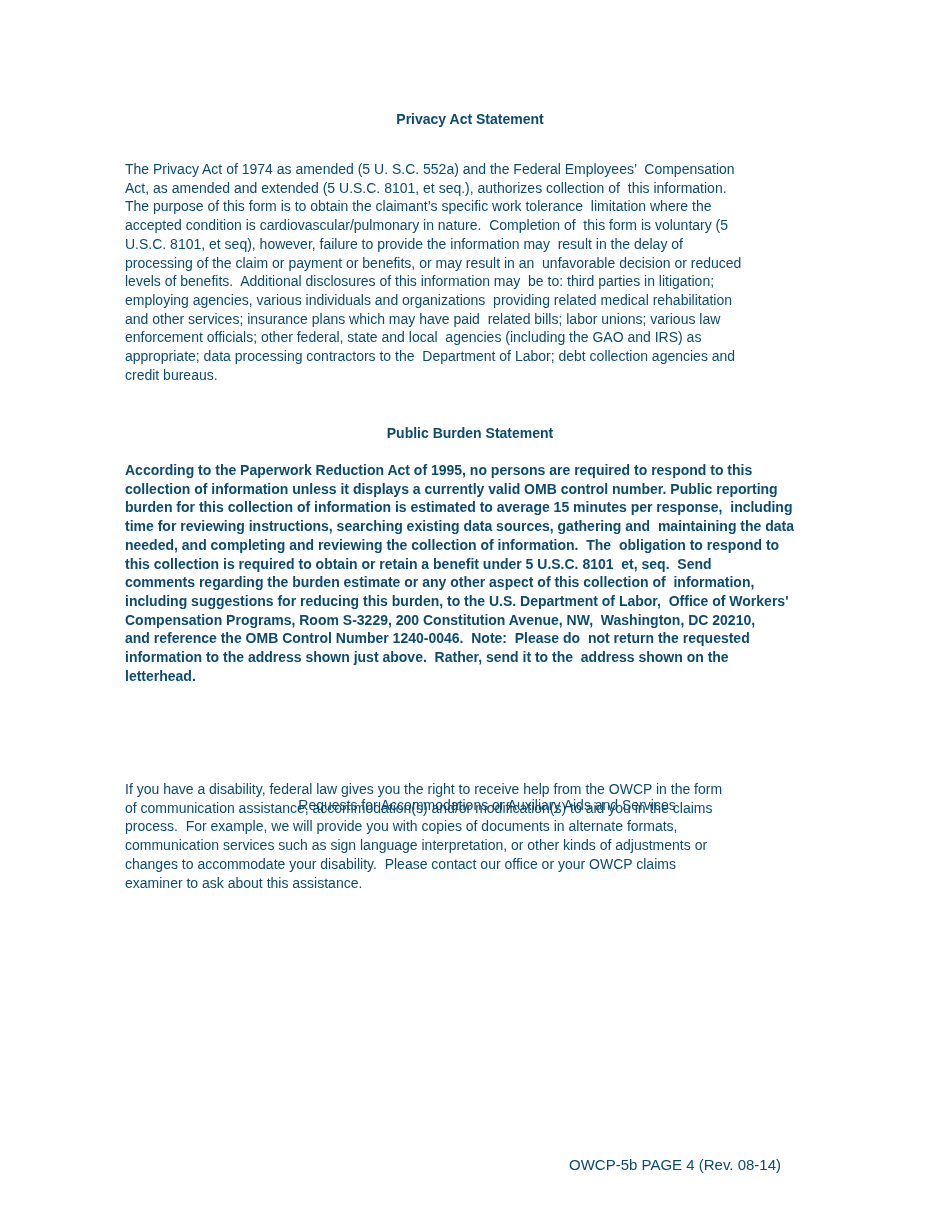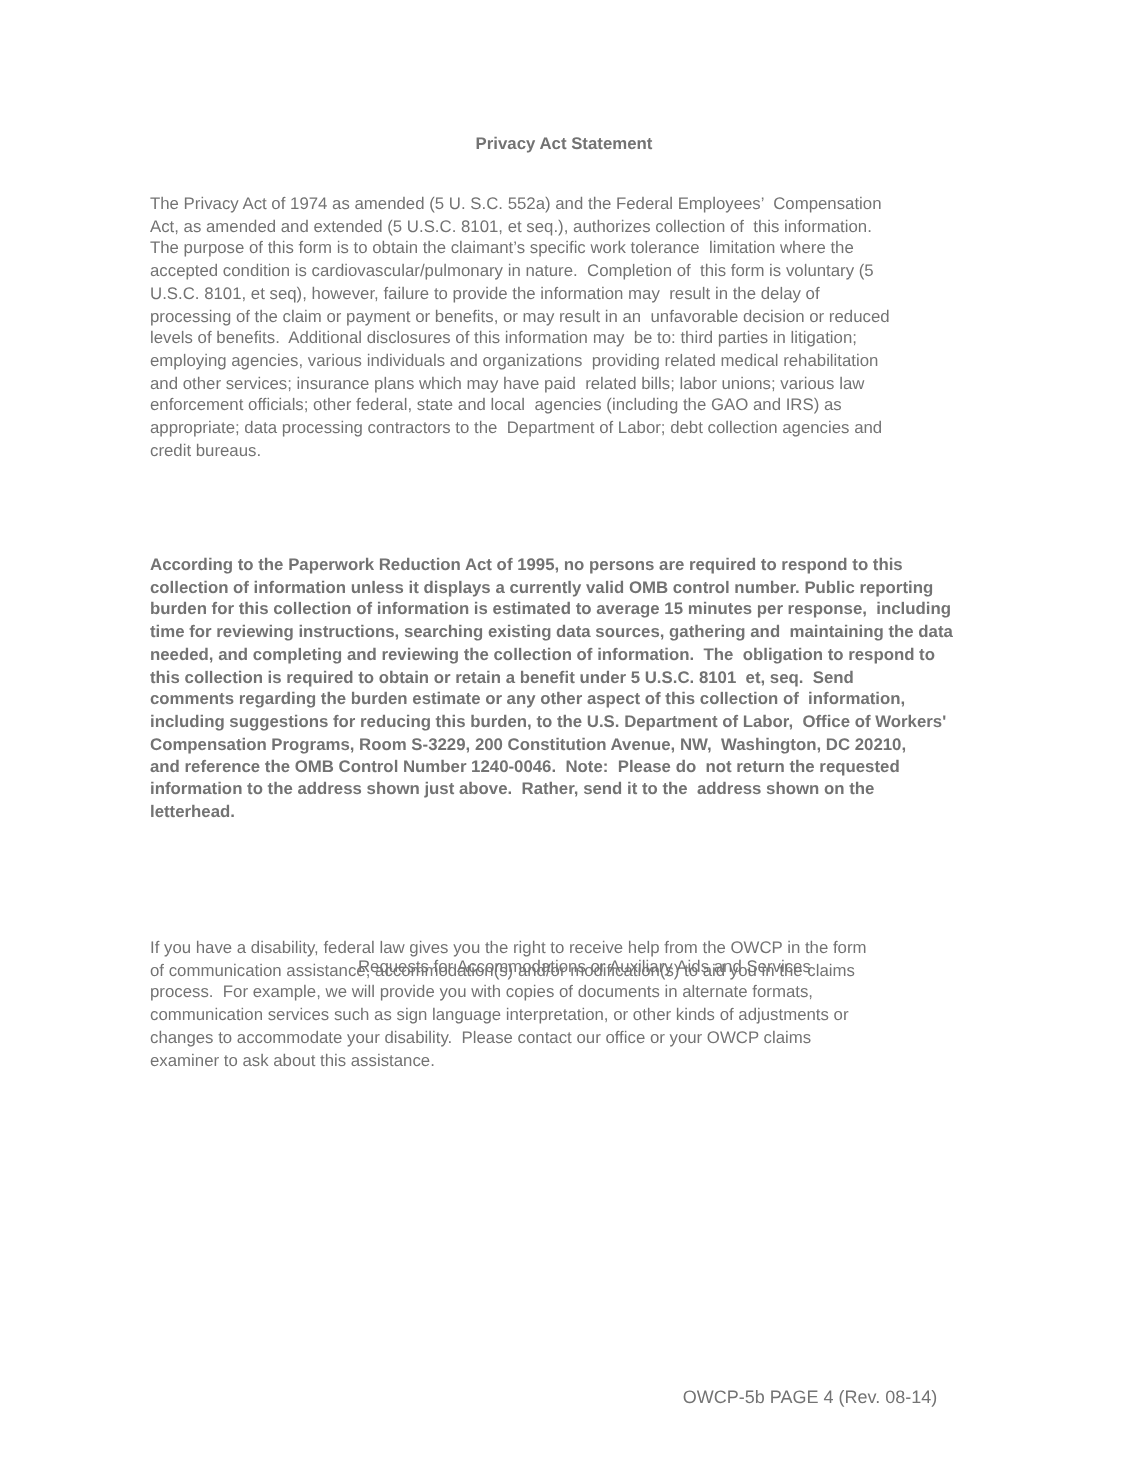--- a/index.html
+++ b/index.html
@@ -5,21 +5,21 @@
   html, body {
     margin: 0;
     padding: 0;
     background: #ffffff;
   }
   .page {
     position: relative;
     width: 834px;
     height: 1230px;
     background: #ffffff;
-    color: #737373;
+    color: #0c4a6e;
     font-family: "Liberation Sans", sans-serif;
     overflow: hidden;
   }
   .heading {
     position: absolute;
     left: 125px;
     width: 690px;
     margin: 0;
     text-align: center;
     font-size: 14px;
@@ -77,20 +77,21 @@
 accepted condition is cardiovascular/pulmonary in nature.  Completion of  this form is voluntary (5
 U.S.C. 8101, et seq), however, failure to provide the information may  result in the delay of
 processing of the claim or payment or benefits, or may result in an  unfavorable decision or reduced
 levels of benefits.  Additional disclosures of this information may  be to: third parties in litigation;
 employing agencies, various individuals and organizations  providing related medical rehabilitation
 and other services; insurance plans which may have paid  related bills; labor unions; various law
 enforcement officials; other federal, state and local  agencies (including the GAO and IRS) as
 appropriate; data processing contractors to the  Department of Labor; debt collection agencies and
 credit bureaus.</div>
 
+  <h2 class="heading pos-h2">Public Burden Statement</h2>
 
   <div class="body-text pos-b2">According to the Paperwork Reduction Act of 1995, no persons are required to respond to this
 collection of information unless it displays a currently valid OMB control number. Public reporting
 burden for this collection of information is estimated to average 15 minutes per response,  including
 time for reviewing instructions, searching existing data sources, gathering and  maintaining the data
 needed, and completing and reviewing the collection of information.  The  obligation to respond to
 this collection is required to obtain or retain a benefit under 5 U.S.C. 8101  et, seq.  Send
 comments regarding the burden estimate or any other aspect of this collection of  information,
 including suggestions for reducing this burden, to the U.S. Department of Labor,  Office of Workers'
 Compensation Programs, Room S-3229, 200 Constitution Avenue, NW,  Washington, DC 20210,

